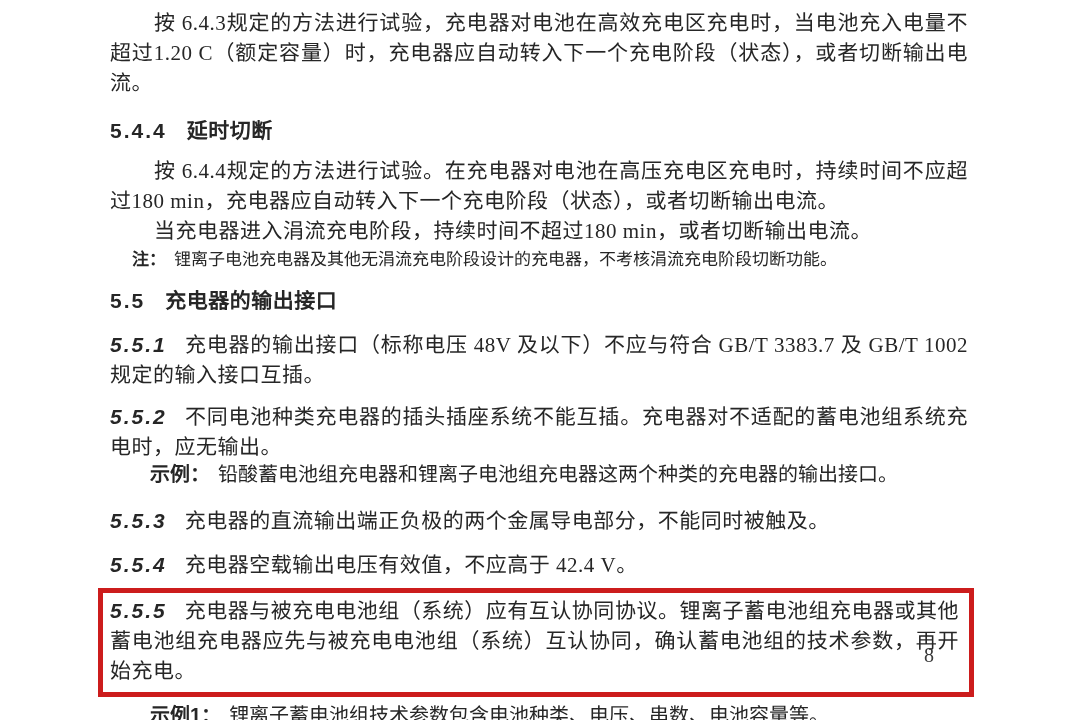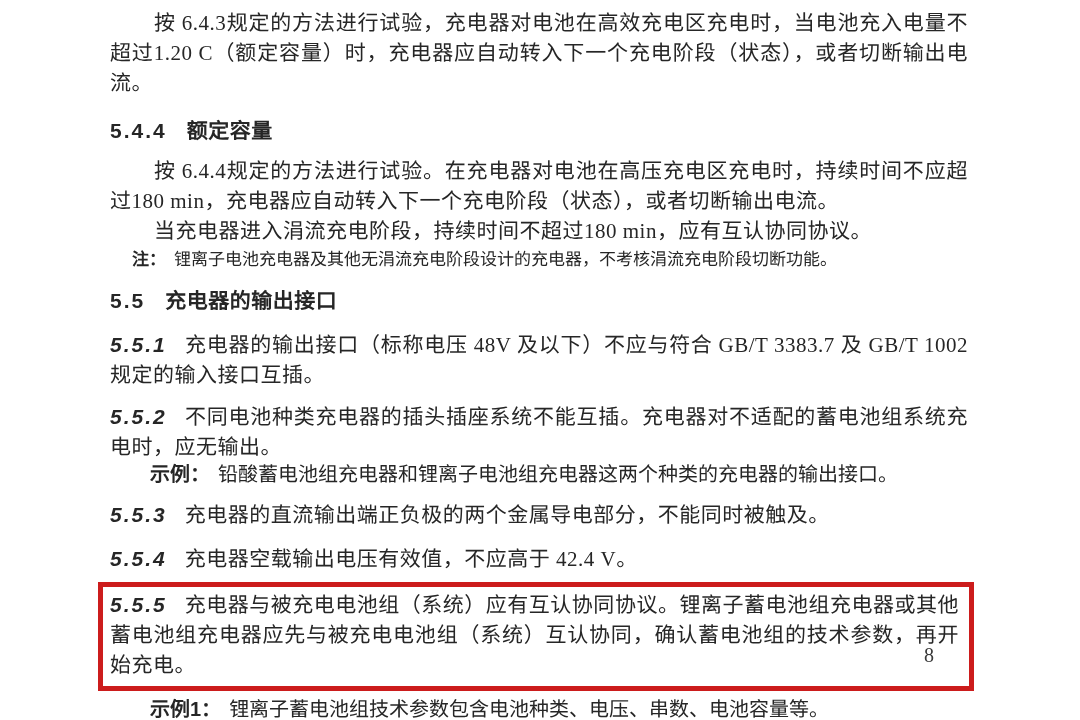--- a/index.html
+++ b/index.html
@@ -86,41 +86,41 @@
     left: 924px;
     top: 644px;
     font-size: 20px;
     color: #3a3a3a;
   }
   
   .mt-a { margin-top: 20px; }
   .mt-b { margin-top: 12px; }
   .mt-c { margin-top: 2px; }
   .mt-d { margin-top: 16px; }
-  .mt-e { margin-top: 14px; }
+  .mt-e { margin-top: 20px; }
   .mt-f { margin-top: 14px; }
   .mt-g { margin-top: 6px; }
   .mt-h { margin-top: 0px; }
   .mt-box { margin-top: 8px; }
 </style>
 </head>
 <body>
 
 <div class="page">
   <div class="content">
 
     <p class="para">按 6.4.3规定的方法进行试验，充电器对电池在高效充电区充电时，当电池充入电量不超过1.20 C（额定容量）时，充电器应自动转入下一个充电阶段（状态），或者切断输出电流。</p>
 
     <h3 class="heading mt-a">
-      <span class="heading-num">5.4.4</span><span>额定容量</span>
+      <span class="heading-num">5.4.4</span><span>延时切断</span>
     </h3>
 
     <p class="para mt-b">按 6.4.4规定的方法进行试验。在充电器对电池在高压充电区充电时，持续时间不应超过180 min，充电器应自动转入下一个充电阶段（状态），或者切断输出电流。</p>
 
-    <p class="para mt-h">当充电器进入涓流充电阶段，持续时间不超过180 min，应有互认协同协议。</p>
+    <p class="para mt-h">当充电器进入涓流充电阶段，持续时间不超过180 min，或者切断输出电流。</p>
 
     <p class="note mt-c">
       <span class="note-label">注：</span><span>锂离子电池充电器及其他无涓流充电阶段设计的充电器，不考核涓流充电阶段切断功能。</span>
     </p>
 
     <h3 class="heading mt-d">
       <span class="heading-num">5.5</span><span>充电器的输出接口</span>
     </h3>
 
     <p class="clause mt-d">

